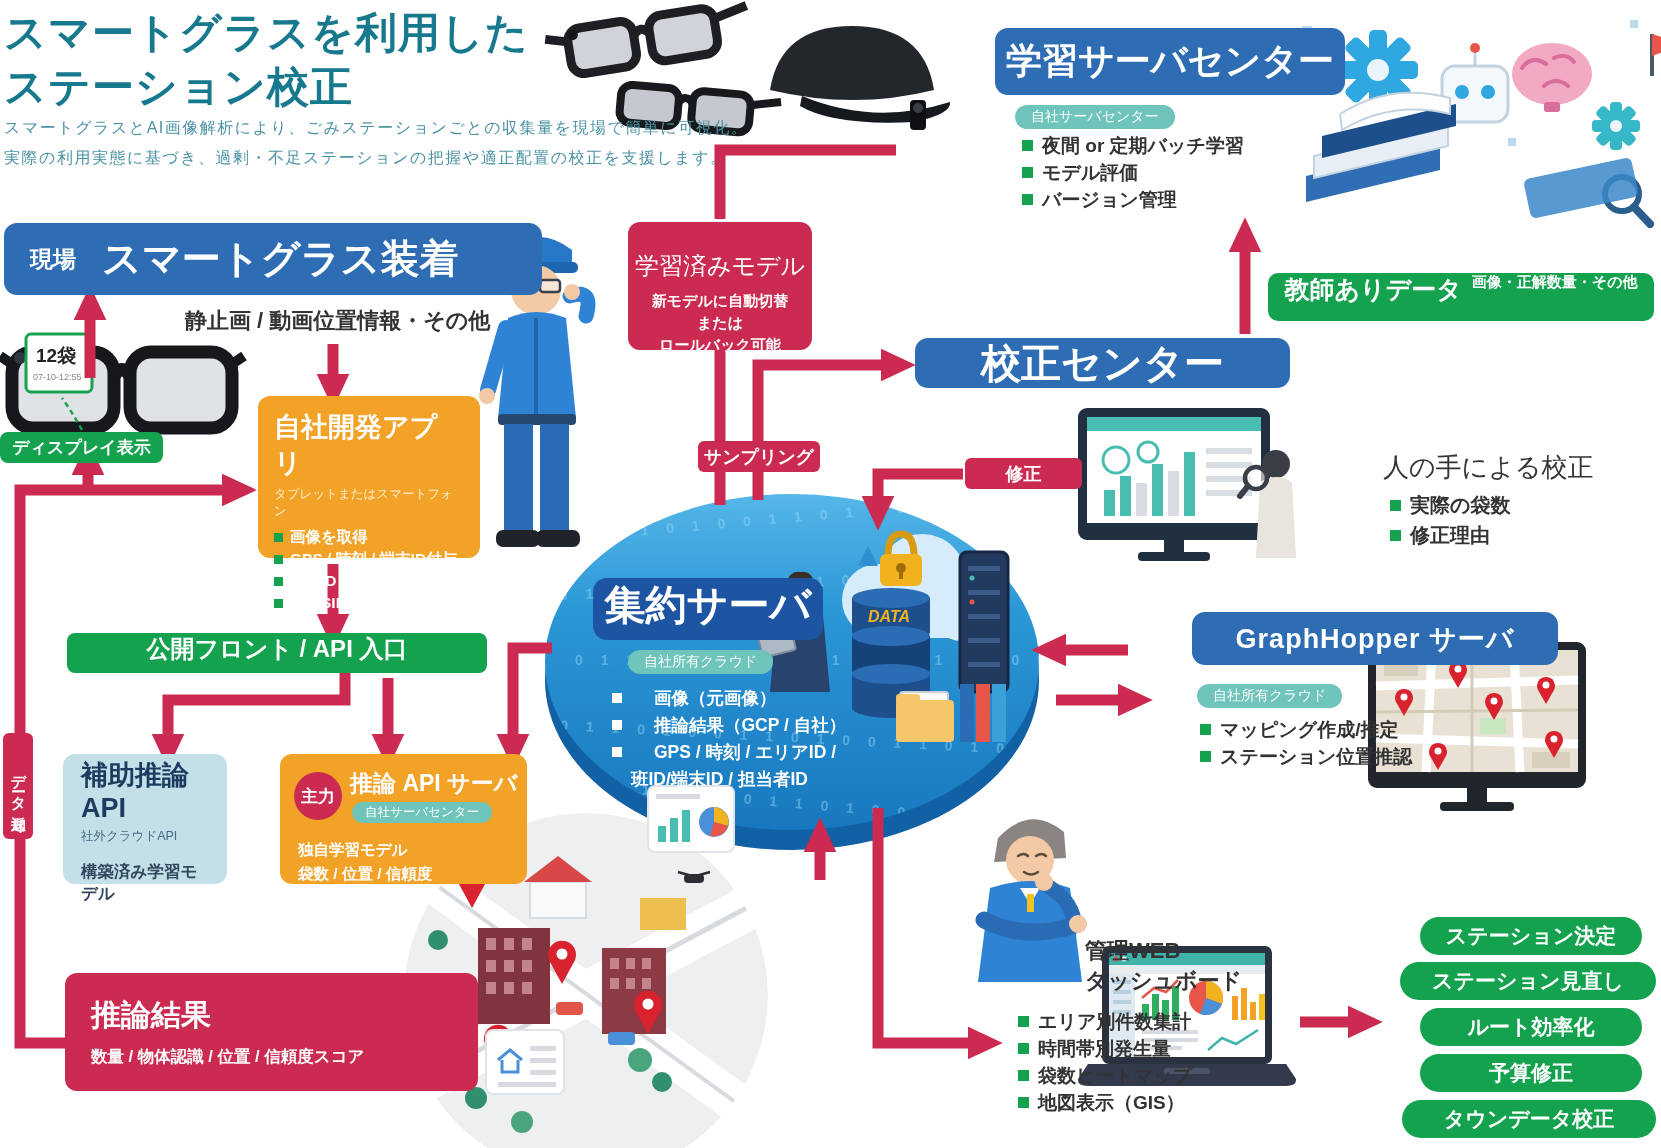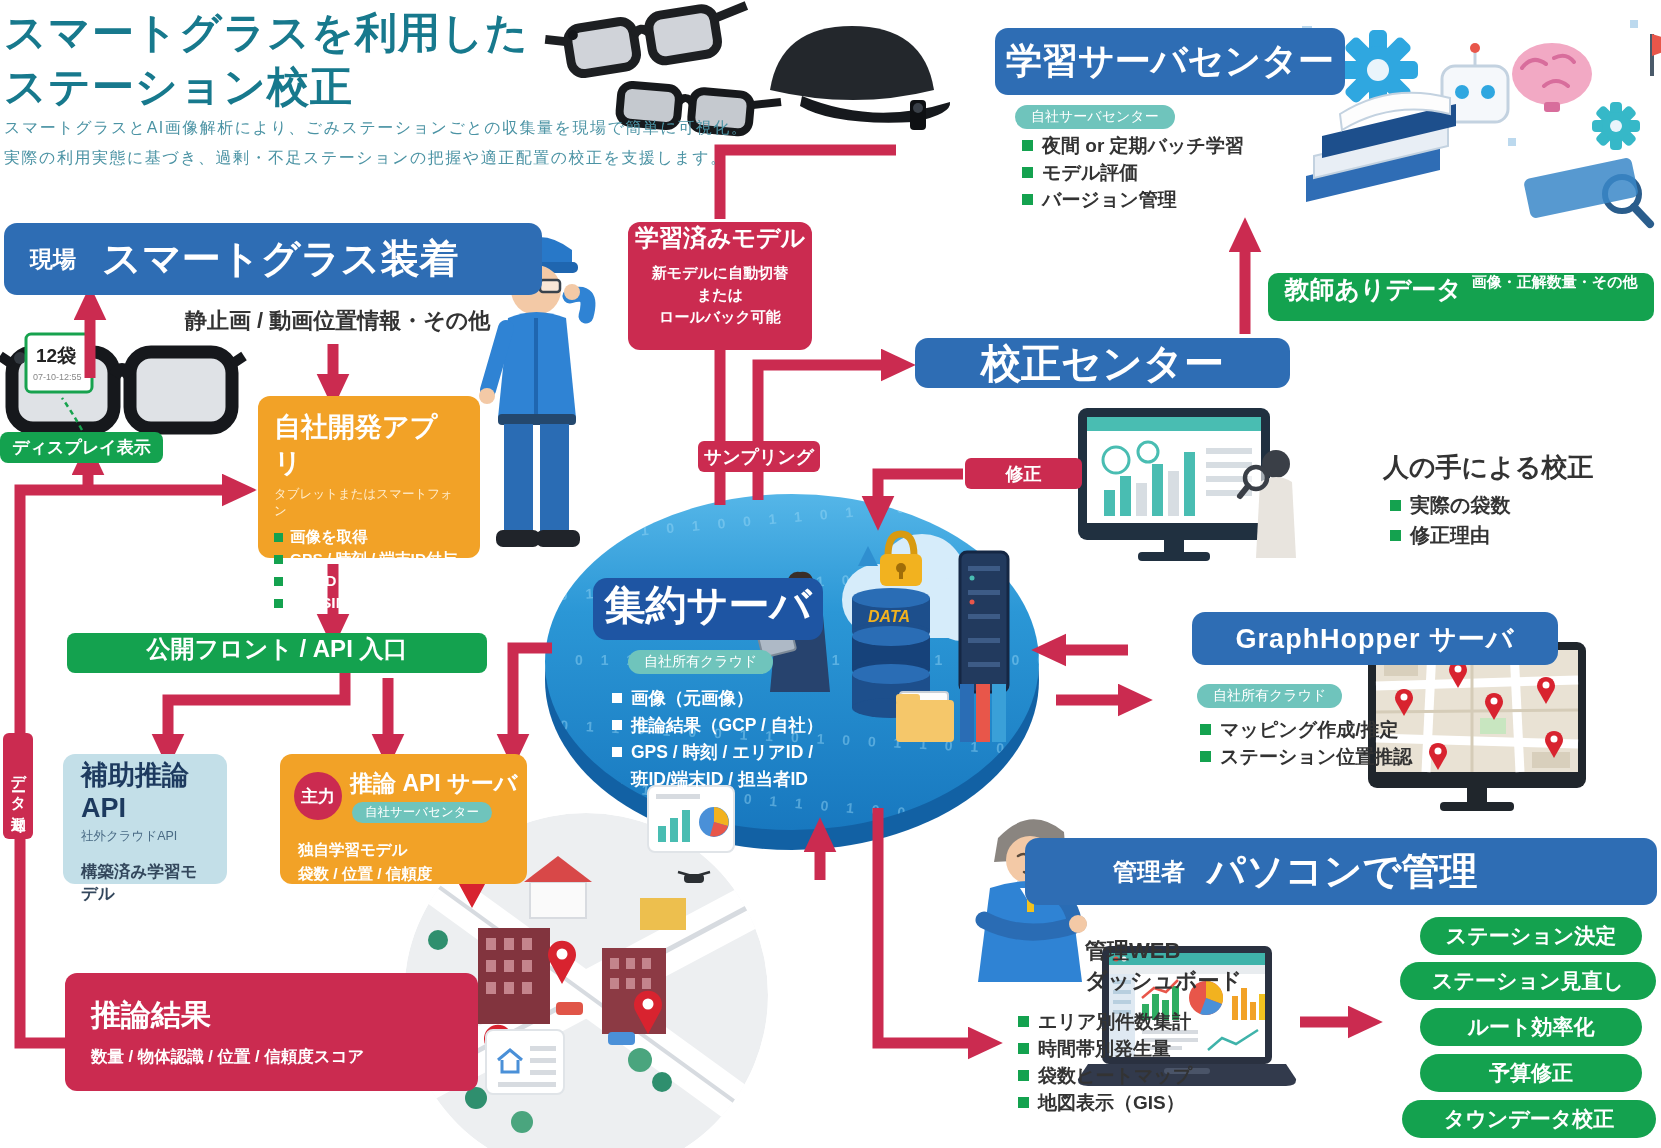--- a/index.html
+++ b/index.html
@@ -16,21 +16,21 @@
         padding:3px 16px;font-size:14px;white-space:nowrap;}
   .greenpill{background:var(--green);color:#fff;border-radius:999px;display:flex;align-items:center;
         justify-content:center;font-weight:bold;font-size:21px;}
   .redlabel{background:var(--crimson);color:#fff;border-radius:6px;display:flex;align-items:center;
         justify-content:center;font-weight:bold;font-size:18px;}
   .sq{display:inline-block;width:11px;height:11px;background:var(--green);margin-right:9px;flex:0 0 auto;}
   .sq.white{background:#fff;width:10px;height:10px;}
   .sq.small{width:9px;height:9px;margin-right:7px;}
   .blist{display:flex;flex-direction:column;}
   .bitem{display:flex;align-items:center;font-size:19px;color:var(--text-dark);height:27px;font-weight:bold;}
-  .bitem.w{color:#fff;font-size:17.5px;height:27px;font-weight:bold;}
+  .bitem.w{color:#fff;font-size:17.5px;height:27px;font-weight:bold;gap:23px;}
   .bitem.app{color:#fff;font-size:15.5px;height:22px;font-weight:bold;}
   .title{color:var(--title-teal);font-size:42px;font-weight:bold;line-height:1.28;letter-spacing:1px;}
   .intro{color:var(--intro-teal);font-size:16px;letter-spacing:1.5px;}
   .tag{font-weight:bold;}
   .arrow{stroke:var(--crimson);stroke-width:11;fill:none;}
   .ah{fill:var(--crimson);}
   .bintext{font-size:14px;letter-spacing:7px;fill:#9bdaf7;opacity:.45;font-weight:bold;}
   .vertical{writing-mode:vertical-rl;text-orientation:upright;letter-spacing:2px;}
 </style>
 </head>
@@ -494,21 +494,21 @@
 
 <div class="abs bluebox" style="left:4px;top:223px;width:512px;height:72px;padding-left:26px;gap:26px">
   <span class="tag" style="font-size:23px">現場</span>
   <span style="font-size:39px;font-weight:bold;white-space:nowrap">スマートグラス装着</span>
 </div>
 <div class="abs" style="left:185px;top:306px;font-size:22px;font-weight:bold;color:var(--text-dark)">静止画 / 動画位置情報・その他</div>
 
 <div class="abs greenpill" style="left:0px;top:432px;width:163px;height:31px;font-size:17px;border-radius:8px">ディスプレイ表示</div>
 
 <div class="abs redbox" style="left:628px;top:222px;width:184px;height:128px;text-align:center">
-  <div style="font-size:24px;font-weight:bold;margin-top:0">学習済みモデル</div>
+  <div style="font-size:24px;font-weight:normal;margin-top:28px">学習済みモデル</div>
   <div style="font-size:15px;font-weight:bold;margin-top:8px;line-height:1.45">
     <div>新モデルに自動切替</div>
     <div>または</div>
     <div>ロールバック可能</div>
   </div>
 </div>
 
 <div class="abs bluebox" style="left:995px;top:28px;width:350px;height:67px;justify-content:center">
   <span style="font-size:36px;font-weight:bold;white-space:nowrap">学習サーバセンター</span>
 </div>
@@ -531,21 +531,21 @@
 </div>
 
 <div class="abs greenbox" style="left:1268px;top:273px;width:386px;height:48px;gap:10px">
   <span style="font-size:25px;font-weight:bold">教師ありデータ</span>
   <span style="font-size:15px;font-weight:bold">画像・正解数量・その他</span>
 </div>
 
 <div class="abs bluebox" style="left:915px;top:338px;width:375px;height:50px;justify-content:center">
   <span style="font-size:40px;font-weight:bold">校正センター</span>
 </div>
-<div class="abs" style="left:1383px;top:450px;font-size:26px;color:var(--text-dark);font-weight:bold">人の手による校正</div>
+<div class="abs" style="left:1383px;top:450px;font-size:26px;color:var(--text-dark);font-weight:normal">人の手による校正</div>
 <div class="abs blist" style="left:1390px;top:490px">
   <div class="bitem" style="font-size:20px;height:30px">
         <span class="sq"></span>
         <span>実際の袋数</span>
       </div>
   <div class="bitem" style="font-size:20px;height:30px">
         <span class="sq"></span>
         <span>修正理由</span>
       </div>
 </div>
@@ -640,24 +640,20 @@
   <div class="bitem">
         <span class="sq"></span>
         <span>マッピング作成/推定</span>
       </div>
   <div class="bitem">
         <span class="sq"></span>
         <span>ステーション位置推認</span>
       </div>
 </div>
 
-<div class="abs bluebox" style="left:1025px;top:838px;width:632px;height:67px;padding-left:88px;gap:22px;box-sizing:border-box">
-  <span class="tag" style="font-size:24px">管理者</span>
-  <span style="font-size:38px;font-weight:bold;white-space:nowrap">パソコンで管理</span>
-</div>
 <div class="abs" style="left:1085px;top:936px;font-size:22px;font-weight:bold;color:var(--text-dark);line-height:1.35">
   <div>管理WEB</div>
   <div>ダッシュボード</div>
 </div>
 <div class="abs blist" style="left:1018px;top:1008px">
   <div class="bitem">
         <span class="sq"></span>
         <span>エリア別件数集計</span>
       </div>
   <div class="bitem">

